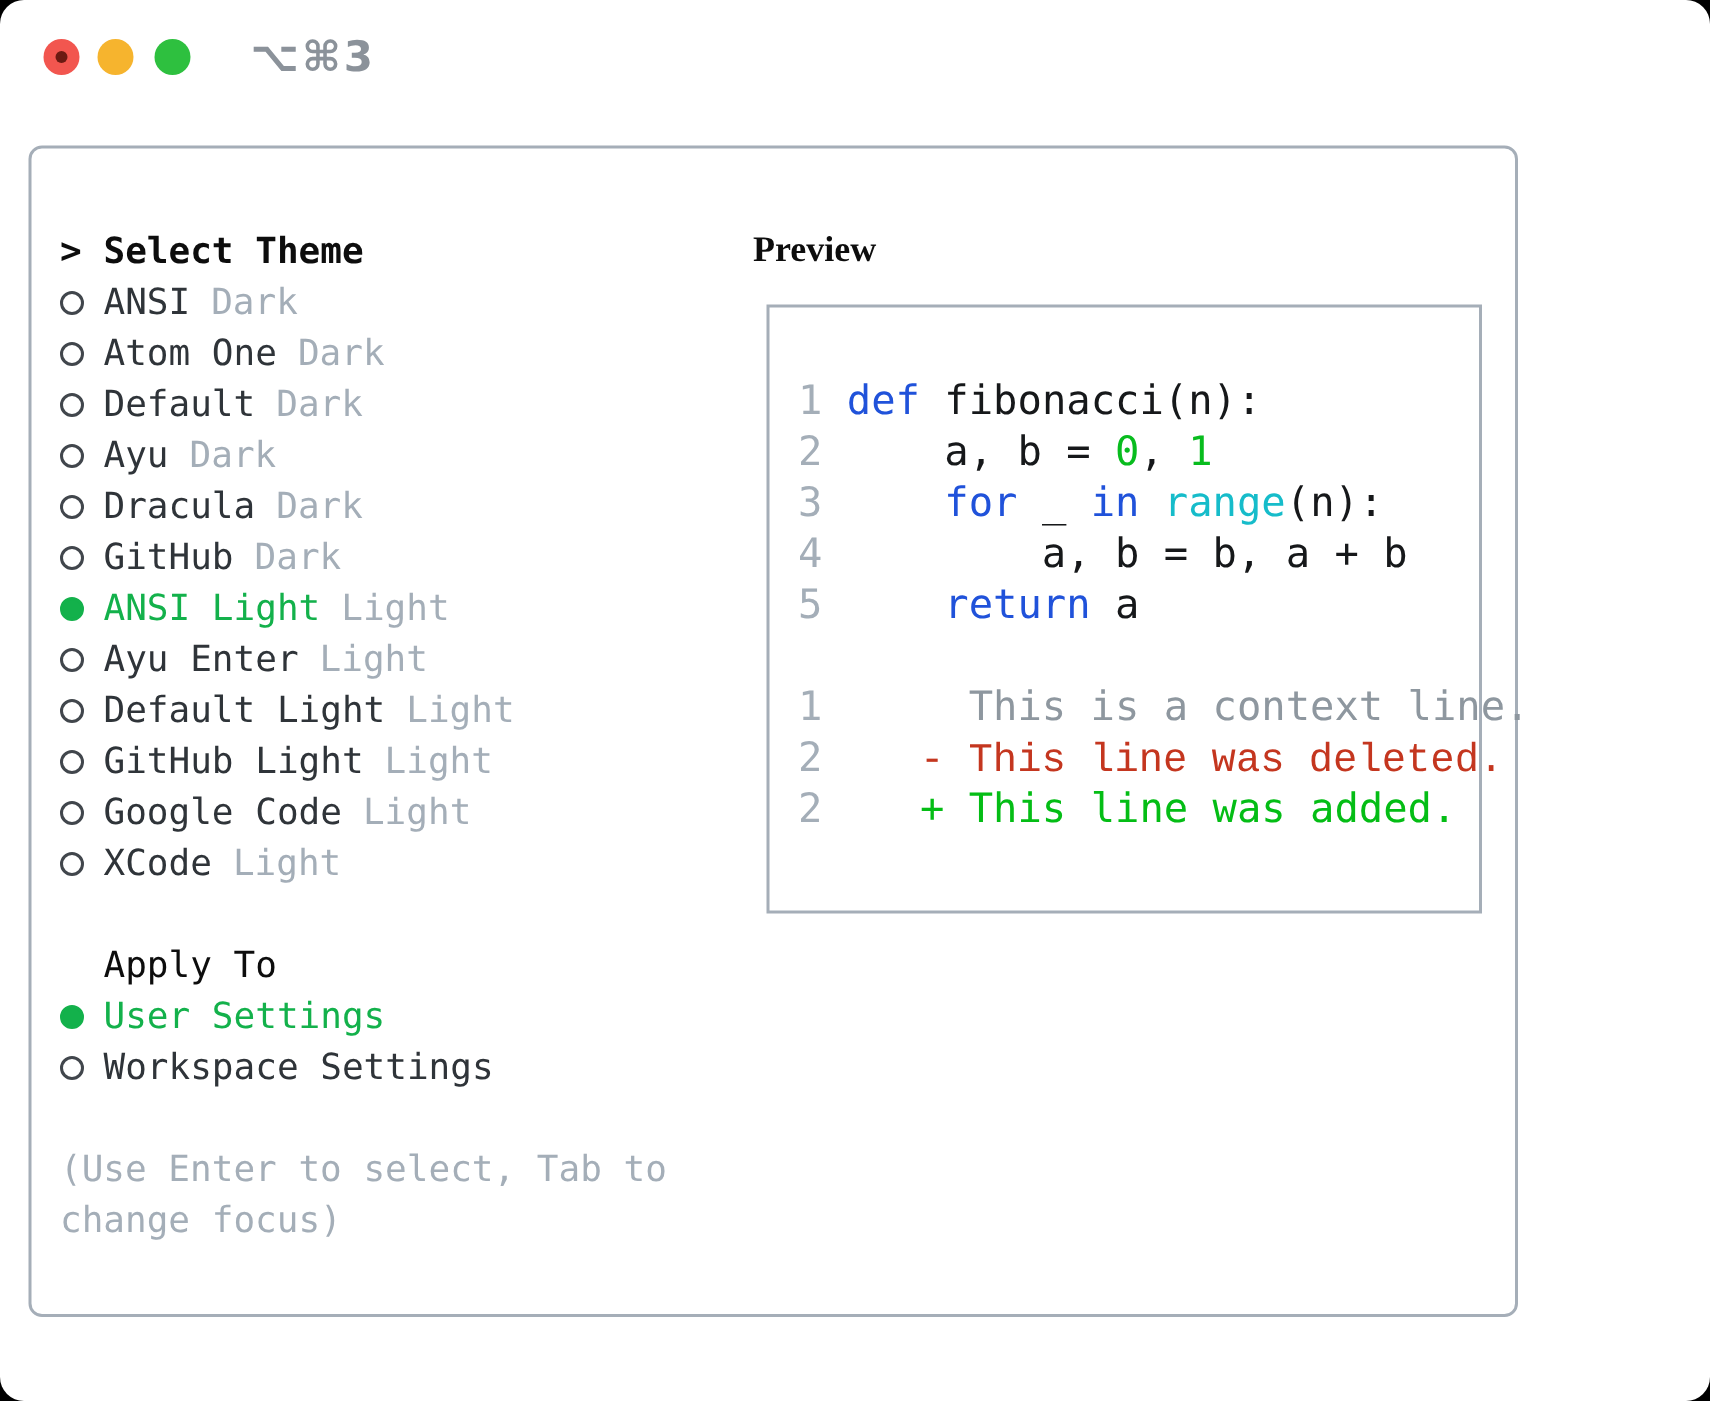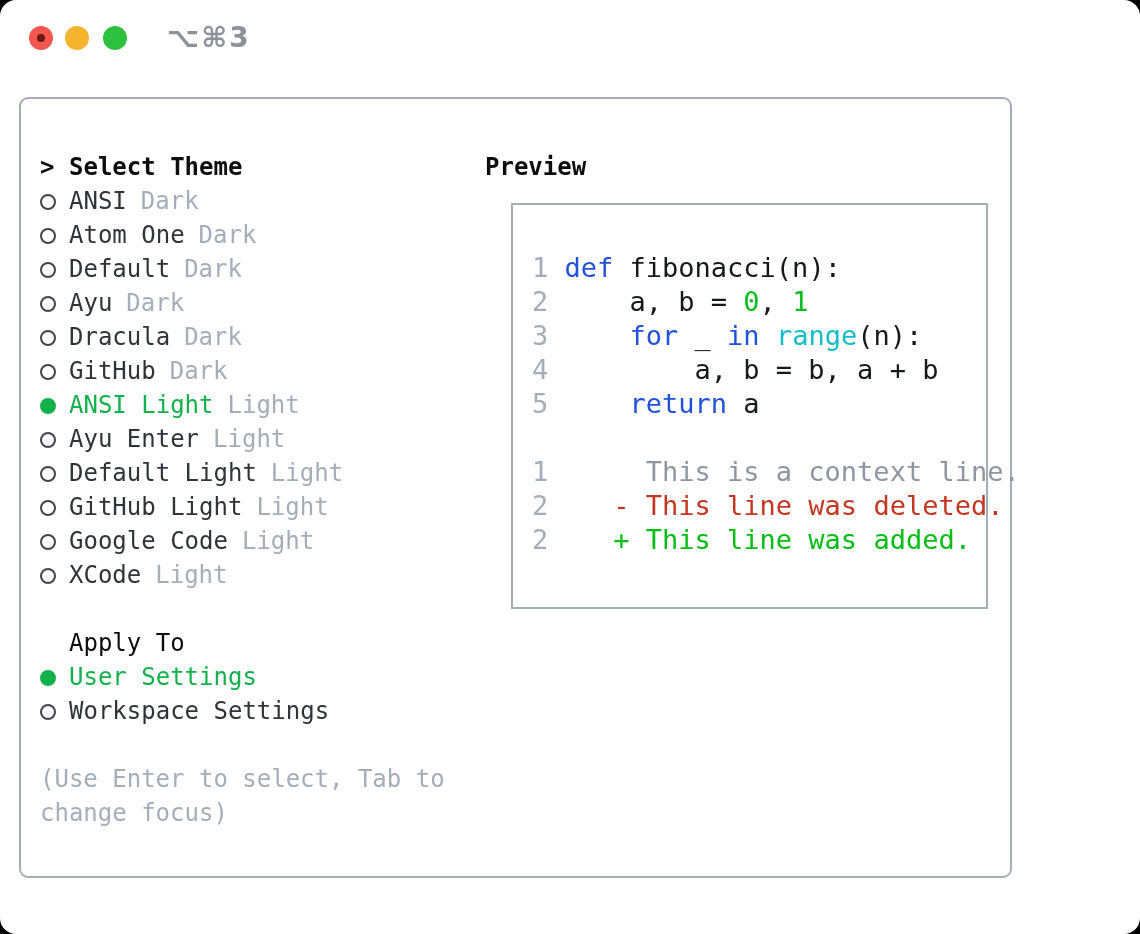--- a/index.html
+++ b/index.html
@@ -28,32 +28,32 @@
   .hdr { font-weight:700; color:var(--black); }
   .hdr-plain { color:var(--black); }
   .radio { display:inline-block; width:16px; height:16px; border:2px solid var(--circle);
            border-radius:50%; box-sizing:border-box; position:relative; top:1px; }
   .radio.on { background:var(--green-sel); border-color:var(--green-sel); }
   .sel-name { color:var(--green-sel); }
   .variant { color:var(--muted); margin-left:14px; }
   .gap { height:34px; }
   .help { height:34px; line-height:34px; color:var(--muted); white-space:pre; }
 
-  .preview-header { position:absolute; left:464px; top:51px; height:34px; line-height:34px;
-                    font-size:24px; font-weight:700; color:var(--black); }
+  .preview-header { position:absolute; left:481px; top:51px; height:34px; line-height:34px;
+                    font-size:24px; font-weight:700; color:var(--black);font-family:Liberation Serif, serif; }
   .preview-box { position:absolute; left:490px; top:104px; width:454px; height:356px;
                  border:2px solid var(--border); padding:46px 0 0 19px; background:#fff; }
   .cline { height:34px; line-height:34px; font-size:27px; white-space:pre; color:var(--code); }
   .cline .ln { color:var(--ln); }
   .tok-plain { color:var(--code); }
   .tok-kw   { color:var(--blue-kw); }
   .tok-fn   { color:var(--cyan-fn); }
   .tok-num  { color:var(--green-num); }
   .tok-ctx  { color:var(--ctx); }
-  .tok-del  { color:var(--red-del); }
+  .tok-del  { color:var(--red-del);font-family:Liberation Mono, monospace; }
   .tok-add  { color:var(--green-add); }
 </style>
 </head>
 <body>
 
 <div class="window">
 
   <div class="traffic tl-close">
     <span class="dot-inner"></span>
   </div>

